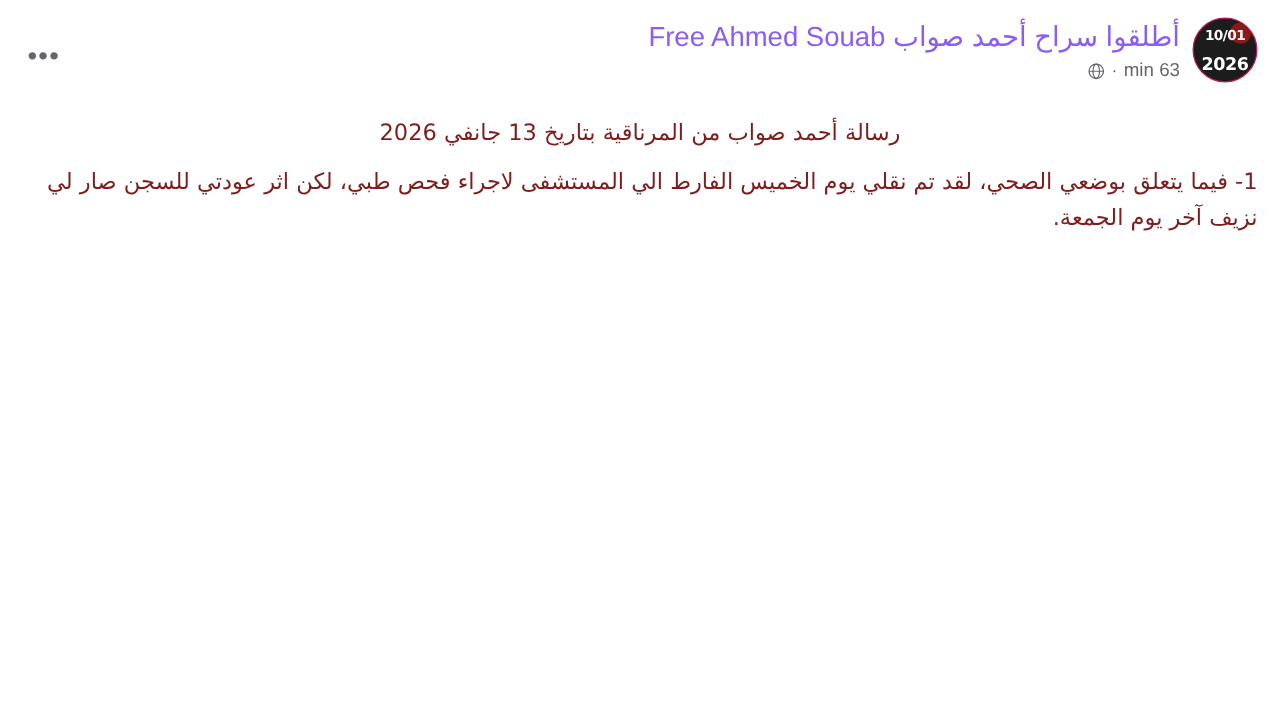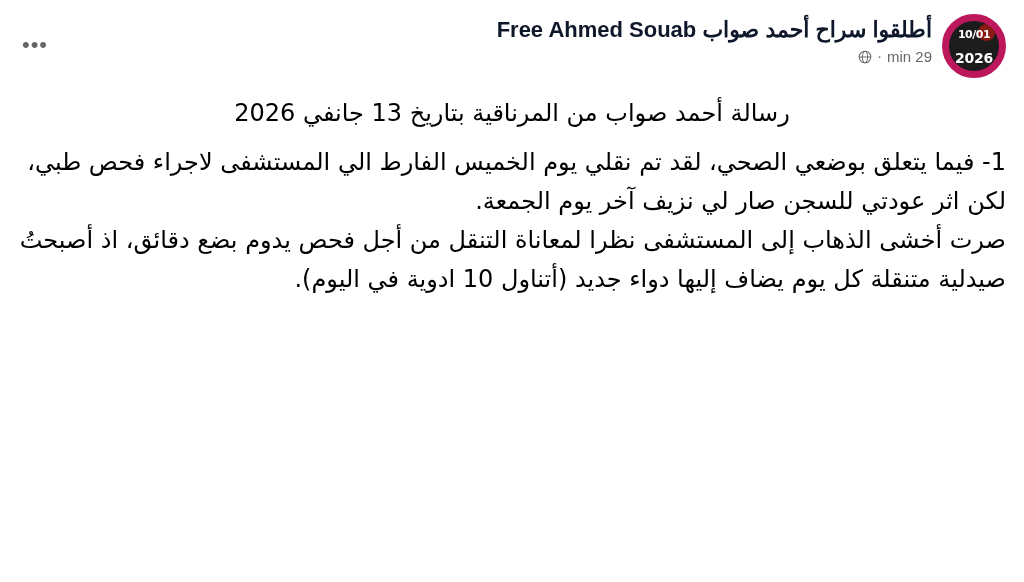--- a/index.html
+++ b/index.html
@@ -36,21 +36,21 @@
     height: 50px;
     border-radius: 50%;
     background: #1c1c1c;
     flex: 0 0 auto;
     position: relative;
     overflow: hidden;
     display: flex;
     align-items: center;
     justify-content: center;
     flex-direction: column;
-    border: 7px solid #be185d;
+    border: 1px solid #be185d;
     text-decoration: underline;
   }
   .avatar .ring {
     position: absolute;
     top: 3px;
     right: 4px;
     width: 17px;
     height: 17px;
     border-radius: 50%;
     background: #8b1a12;
@@ -80,22 +80,22 @@
     font-family: "DejaVu Sans", sans-serif;
   }
   .header-text {
     display: flex;
     flex-direction: column;
     justify-content: center;
     padding-top: 2px;
   }
   .page-name {
     font-size: 22px;
-    font-weight: bold;
-    color: #0f172a;
+    font-weight: normal;
+    color: #8b5cf6;
     line-height: 1.25;
     white-space: nowrap;
   }
   .meta-row {
     display: flex;
     flex-direction: row;
     align-items: center;
     gap: 5px;
     margin-top: 4px;
     color: #65676b;
@@ -126,23 +126,23 @@
     color: #65676b;
     font-size: 22px;
     letter-spacing: 1px;
     cursor: pointer;
     user-select: none;
   }
   .post-body {
     margin-top: 16px;
     direction: rtl;
     text-align: right;
-    font-size: 24px;
+    font-size: 18px;
     line-height: 1.62;
-    color: #000000;
+    color: #7f1d1d;
     font-family: "DejaVu Sans", "Liberation Sans", sans-serif;
   }
   .post-body p {
     margin: 0 0 6px 0;
   }
   .post-body p.tight {
     margin-bottom: 0;
   }
   .post-body p.gap {
     margin-bottom: 10px;
@@ -160,34 +160,33 @@
 
     <div class="avatar">
       <span class="ring"></span>
       <span class="date-top">10/01</span>
       <span class="date-bottom">2026</span>
     </div>
 
     <div class="header-text">
       <div class="page-name">أطلقوا سراح أحمد صواب Free Ahmed Souab</div>
       <div class="meta-row">
-        <span>29 min</span>
+        <span>63 min</span>
         <span class="meta-dot">·</span>
         <span class="globe-icon">
           <svg viewBox="0 0 16 16" width="14" height="14" aria-hidden="true">
             <circle cx="8" cy="8" r="6.6" fill="none" stroke="#65676b" stroke-width="1.2"></circle>
             <ellipse cx="8" cy="8" rx="3" ry="6.6" fill="none" stroke="#65676b" stroke-width="1.1"></ellipse>
             <line x1="1.5" y1="8" x2="14.5" y2="8" stroke="#65676b" stroke-width="1.1"></line>
           </svg>
         </span>
       </div>
     </div>
 
     <div class="more-btn">•••</div>
   </div>
 
   <div class="post-body">
     <p class="center-ish gap">رسالة أحمد صواب من المرناقية بتاريخ 13 جانفي 2026</p>
     <p class="tight">1- فيما يتعلق بوضعي الصحي، لقد تم نقلي يوم الخميس الفارط الي المستشفى لاجراء فحص طبي، لكن اثر عودتي للسجن صار لي نزيف آخر يوم الجمعة.</p>
-    <p class="gap">صرت أخشى الذهاب إلى المستشفى نظرا لمعاناة التنقل من أجل فحص يدوم بضع دقائق، اذ أصبحتُ صيدلية متنقلة كل يوم يضاف إليها دواء جديد (أتناول 10 ادوية في اليوم).</p>
   </div>
 
 </div>
 
 </body></html>

